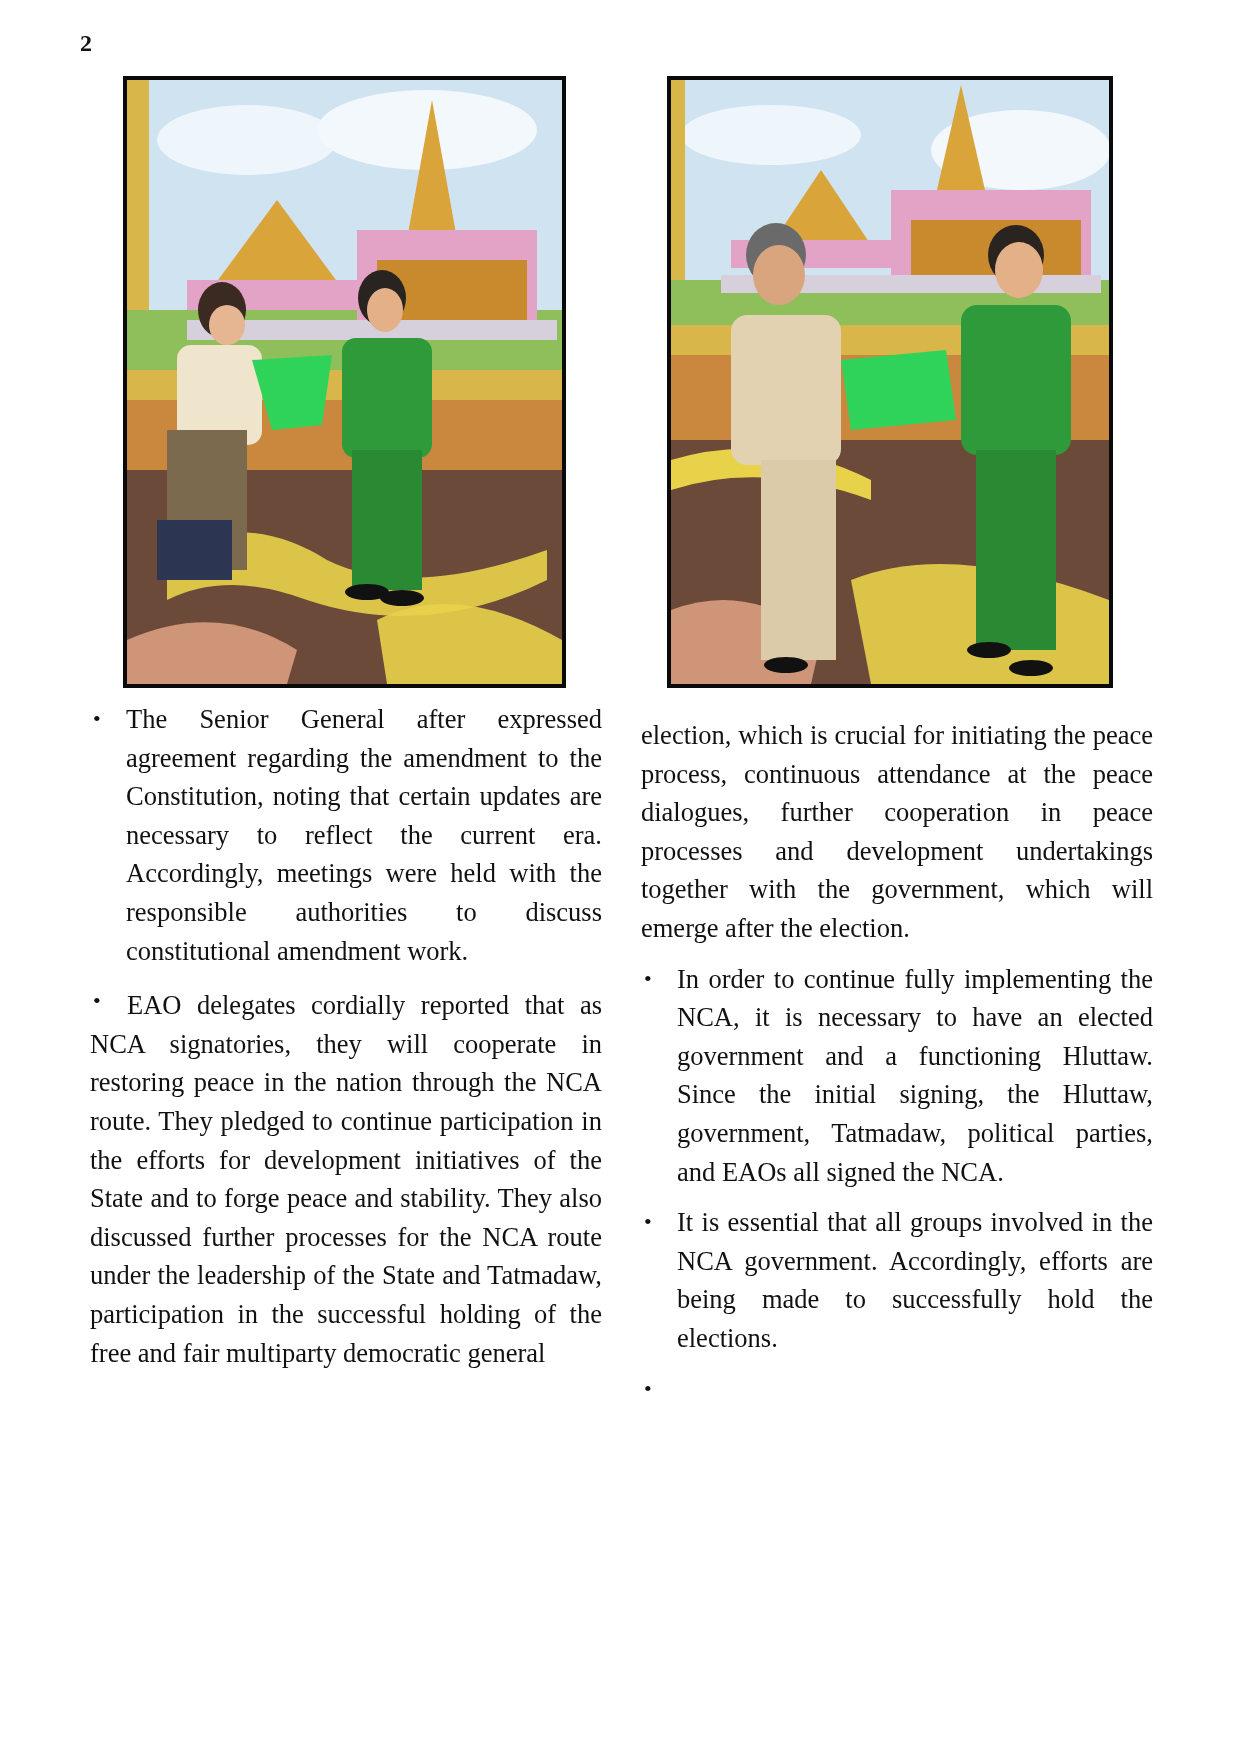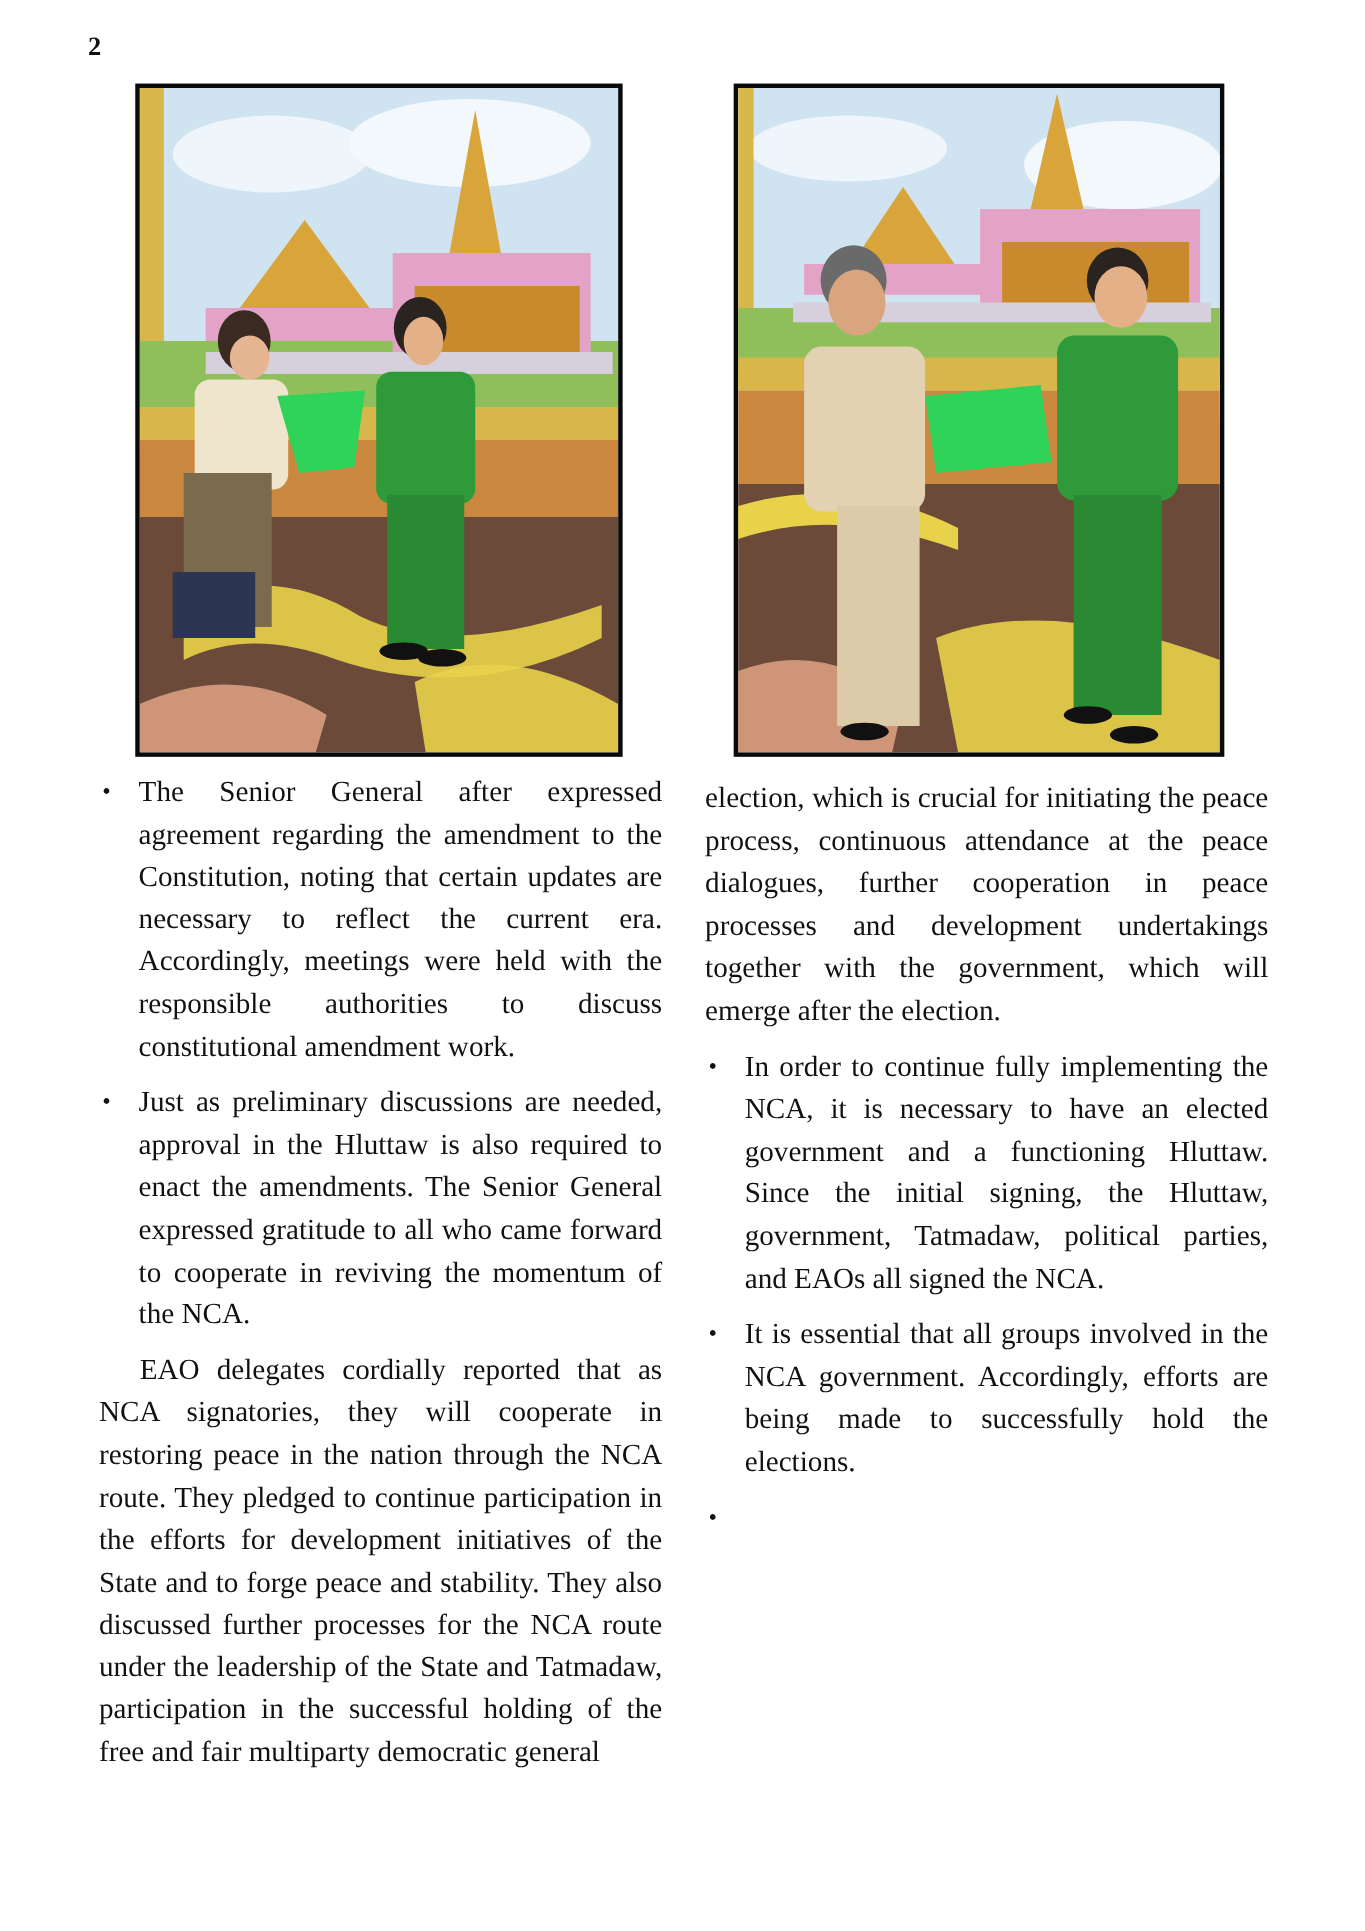--- a/index.html
+++ b/index.html
@@ -6,21 +6,21 @@
   body { width: 1241px; height: 1755px; position: relative; overflow: hidden;
          font-family: "Liberation Serif", "DejaVu Serif", serif; color: #111; }
   .page-number { position: absolute; left: 80px; top: 30px; font-weight: bold; font-size: 24px; }
   .photo { position: absolute; top: 76px; height: 612px; border: 4px solid #0a0a0a; box-sizing: border-box; overflow: hidden; background: #c9d9e6; }
   .photo.left { left: 123px; width: 443px; }
   .photo.right { left: 667px; width: 446px; }
   .photo svg { display: block; width: 100%; height: 100%; }
   .col { position: absolute; top: 700px; width: 512px; font-size: 26.5px; line-height: 38.6px; text-align: justify; hyphens: manual; }
   .col.left { left: 90px; }
   .col.right { left: 641px; }
-  .col p { margin: 6px 0 12px 0; }
+  .col p { margin: 16px 0 12px 0; }
   .col p.indent { text-indent: 37px; }
   .col p.cont { margin-bottom: 12px; }
   ul.bullets { list-style: none; margin: 0 0 12px 0; padding: 0; }
   ul.bullets li { position: relative; padding-left: 36px; margin-bottom: 12px; }
   ul.bullets li .bullet { position: absolute; left: 3px; top: 0; font-size: 22px; }
 </style>
 </head>
 <body>
 
 <div class="page-number">2</div>
@@ -94,21 +94,20 @@
 </div>
 
 <div class="col left">
   <ul class="bullets">
     <li>
       <span class="bullet">•</span>
       <span>The Senior General after expressed agreement regarding the amendment to the Constitution, noting that certain up­dates are necessary to reflect the current era. Accordingly, meetings were held with the responsible authorities to dis­cuss constitutional amendment work.</span>
     </li>
     <li>
       <span class="bullet">•</span>
-      <span>Just as preliminary discussions are needed, approval in the Hluttaw is also required to enact the amendments. The Senior General expressed gratitude to all who came forward to cooperate in reviving the momentum of the NCA.</span>
     </li>
   </ul>
   <p class="indent">EAO delegates cordially reported that as NCA signatories, they will cooperate in restoring peace in the nation through the NCA route. They pledged to continue par­ticipation in the efforts for development initiatives of the State and to forge peace and stability. They also discussed further processes for the NCA route under the leadership of the State and Tatmadaw, par­ticipation in the successful holding of the free and fair multiparty democratic general</p>
 </div>
 
 <div class="col right">
   <p class="cont">election, which is crucial for initiating the peace process, continuous attendance at the peace dialogues, further cooperation in peace processes and development under­takings together with the government, which will emerge after the election.</p>
   <ul class="bullets">
     <li>
       <span class="bullet">•</span>

